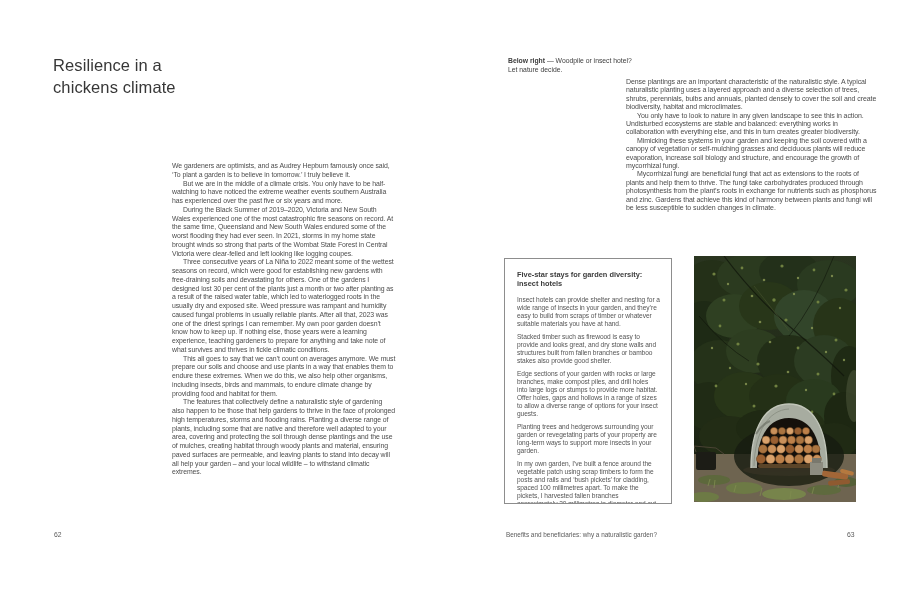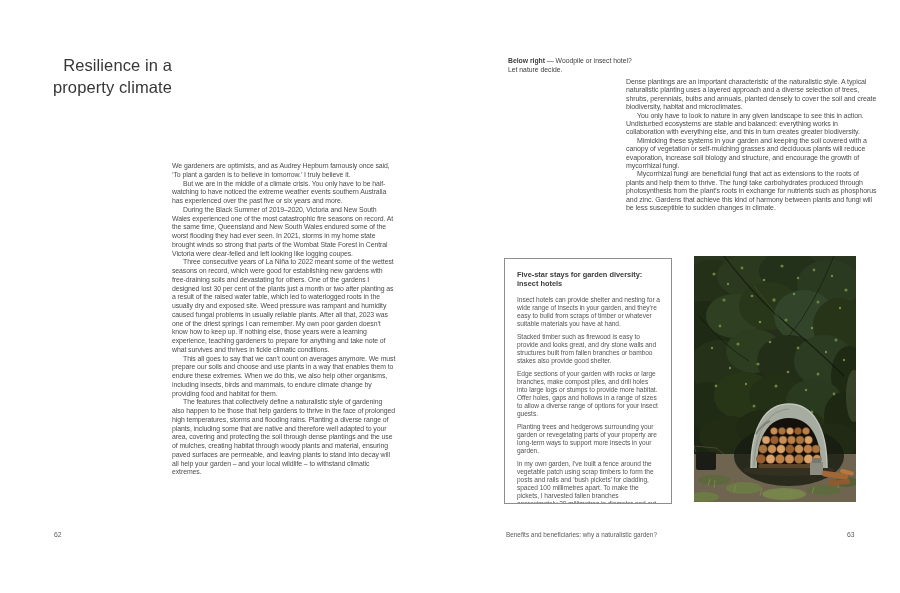--- a/index.html
+++ b/index.html
@@ -5,21 +5,21 @@
   html,body { margin:0; padding:0; background:#e8e8e8; }
   .spread {
     position:relative; width:900px; height:593px; background:#ffffff;
     font-family:"Liberation Sans", sans-serif; color:#4a4a4a; overflow:hidden;
     margin:0 auto;
   }
   .chapter-title {
     position:absolute; left:53px; top:54px; margin:0;
     font-size:16.5px; line-height:22px; font-weight:400; color:#373737; letter-spacing:.1px;
   }
-  .chapter-title span { display:block;text-align:right; }
+  .chapter-title span { display:block; }
   .body-col p { margin:0; }
   .body-col p.ind { text-indent:11px; }
   .left-col {
     position:absolute; left:172px; top:162px; width:224px;
     font-size:6.9px; line-height:8.75px; letter-spacing:-.08px; color:#4c4c4c;
   }
   .photo-caption {
     position:absolute; left:508px; top:56px; width:140px;
     font-size:6.8px; line-height:9px; color:#3d3d3d;
   }
@@ -49,21 +49,21 @@
   .log { stroke:#6b4420; stroke-width:.5; }
   .lg1{fill:#c9905a}.lg2{fill:#aa7440}.lg3{fill:#d9a26c}.lg4{fill:#995f31}.lg5{fill:#bd8049}
 </style>
 </head>
 <body>
 
 <div class="spread">
 
   <h1 class="chapter-title">
     <span>Resilience in a</span>
-    <span>property climate</span>
+    <span>chickens climate</span>
   </h1>
 
   <div class="body-col left-col">
     <p>We gardeners are optimists, and as Audrey Hepburn famously once said, ‘To plant a garden is to believe in tomorrow.’ I truly believe it.</p>
     <p class="ind">But we are in the middle of a climate crisis. You only have to be half-watching to have noticed the extreme weather events southern Australia has experienced over the past five or six years and more.</p>
     <p class="ind">During the Black Summer of 2019–2020, Victoria and New South Wales experienced one of the most catastrophic fire seasons on record. At the same time, Queensland and New South Wales endured some of the worst flooding they had ever seen. In 2021, storms in my home state brought winds so strong that parts of the Wombat State Forest in Central Victoria were clear-felled and left looking like logging coupes.</p>
     <p class="ind">Three consecutive years of La Niña to 2022 meant some of the wettest seasons on record, which were good for establishing new gardens with free-draining soils and devastating for others. One of the gardens I designed lost 30 per cent of the plants just a month or two after planting as a result of the raised water table, which led to waterlogged roots in the usually dry and exposed site. Weed pressure was rampant and humidity caused fungal problems in usually reliable plants. After all that, 2023 was one of the driest springs I can remember. My own poor garden doesn’t know how to keep up. If nothing else, those years were a learning experience, teaching gardeners to prepare for anything and take note of what survives and thrives in fickle climatic conditions.</p>
     <p class="ind">This all goes to say that we can’t count on averages anymore. We must prepare our soils and choose and use plants in a way that enables them to endure these extremes. When we do this, we also help other organisms, including insects, birds and mammals, to endure climate change by providing food and habitat for them.</p>
     <p class="ind">The features that collectively define a naturalistic style of gardening also happen to be those that help gardens to thrive in the face of prolonged high temperatures, storms and flooding rains. Planting a diverse range of plants, including some that are native and therefore well adapted to your area, covering and protecting the soil through dense plantings and the use of mulches, creating habitat through woody plants and material, ensuring paved surfaces are permeable, and leaving plants to stand into decay will all help your garden – and your local wildlife – to withstand climatic extremes.</p>
   </div>

